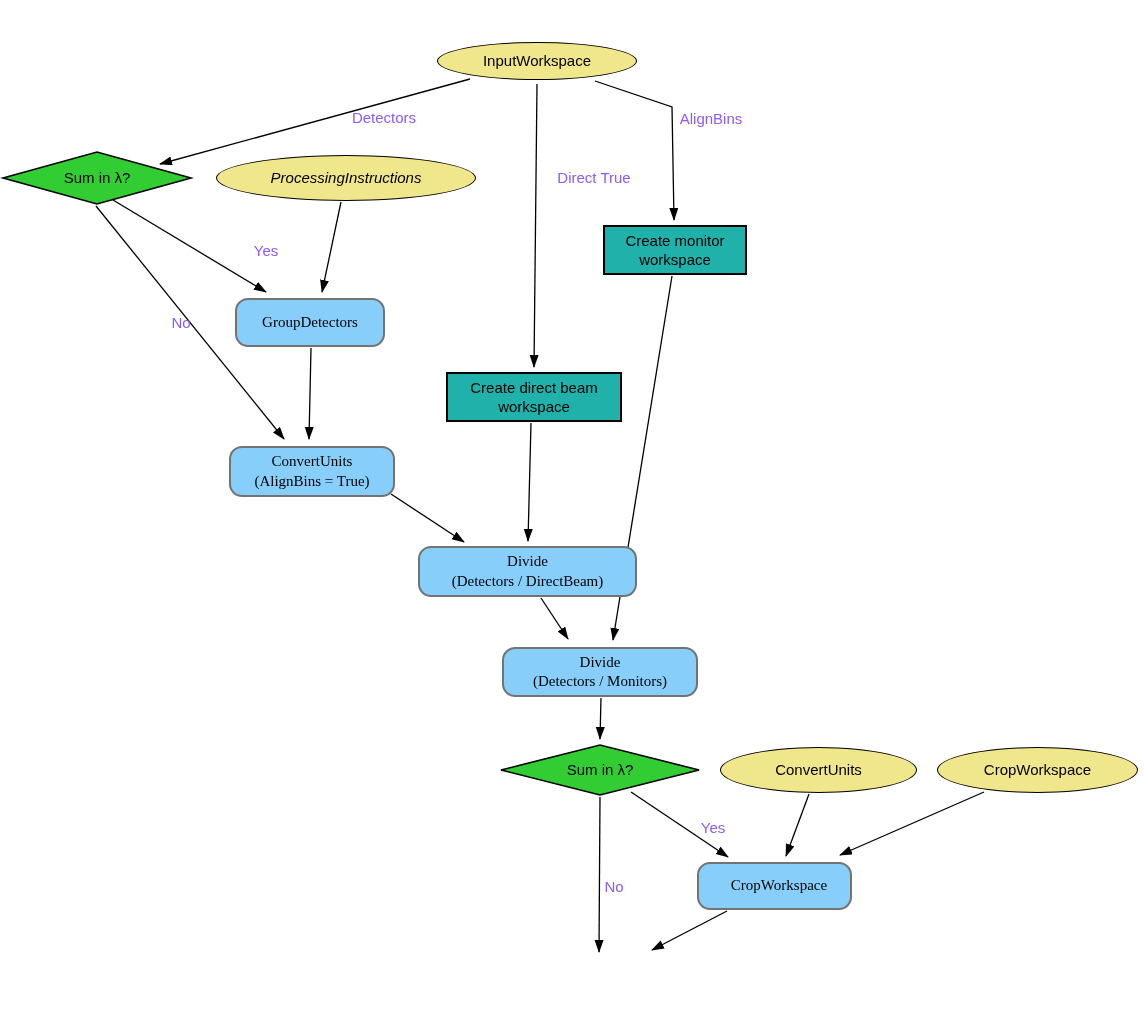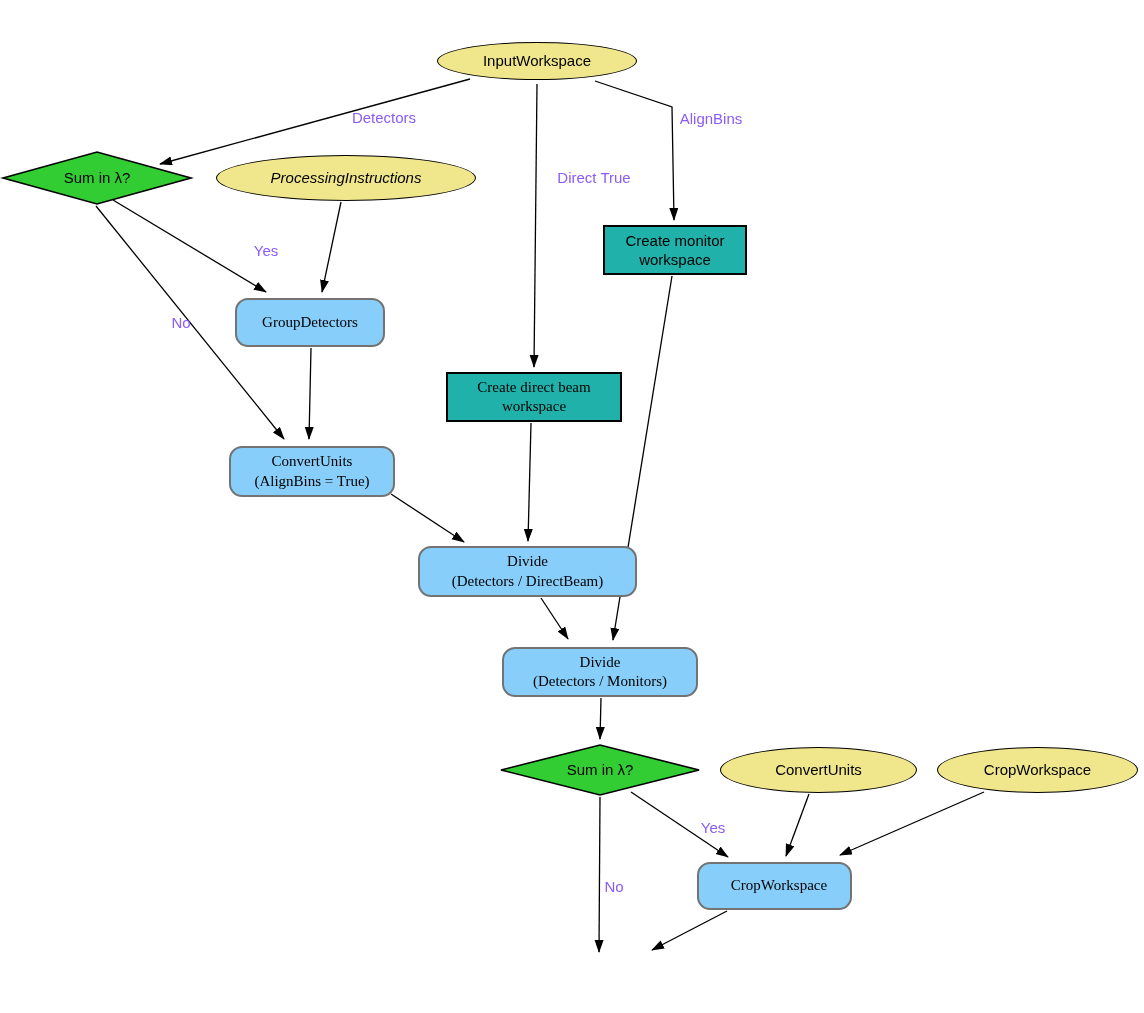--- a/index.html
+++ b/index.html
@@ -95,21 +95,21 @@
 
   <div class="node decision-text" style="left:27px; top:164px; width:140px; height:28px;">Sum in λ?</div>
 
   <div class="node ellipse" style="left:216px; top:155px; width:260px; height:46px;font-style:italic;">ProcessingInstructions</div>
 
   <div class="node process" style="left:603px; top:225px; width:144px; height:50px;">Create monitor
 workspace</div>
 
   <div class="node algo" style="left:235px; top:298px; width:150px; height:49px;">GroupDetectors</div>
 
-  <div class="node process" style="left:446px; top:372px; width:176px; height:50px;font-family:Liberation Serif, serif;">Create direct beam
+  <div class="node process" style="left:446px; top:372px; width:176px; height:50px;">Create direct beam
 workspace</div>
 
   <div class="node algo" style="left:229px; top:446px; width:166px; height:51px;">ConvertUnits
 (AlignBins = True)</div>
 
   <div class="node algo" style="left:418px; top:546px; width:219px; height:51px;">Divide
 (Detectors / DirectBeam)</div>
 
   <div class="node algo" style="left:502px; top:647px; width:196px; height:50px;">Divide
 (Detectors / Monitors)</div>

